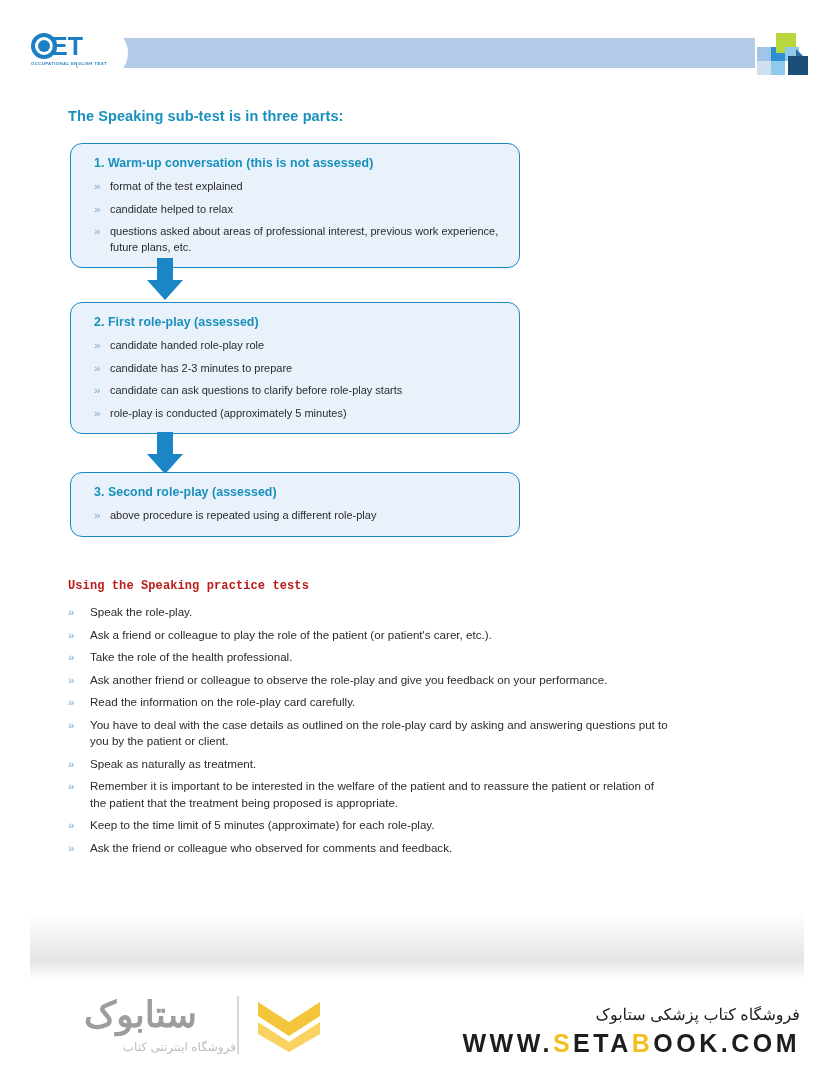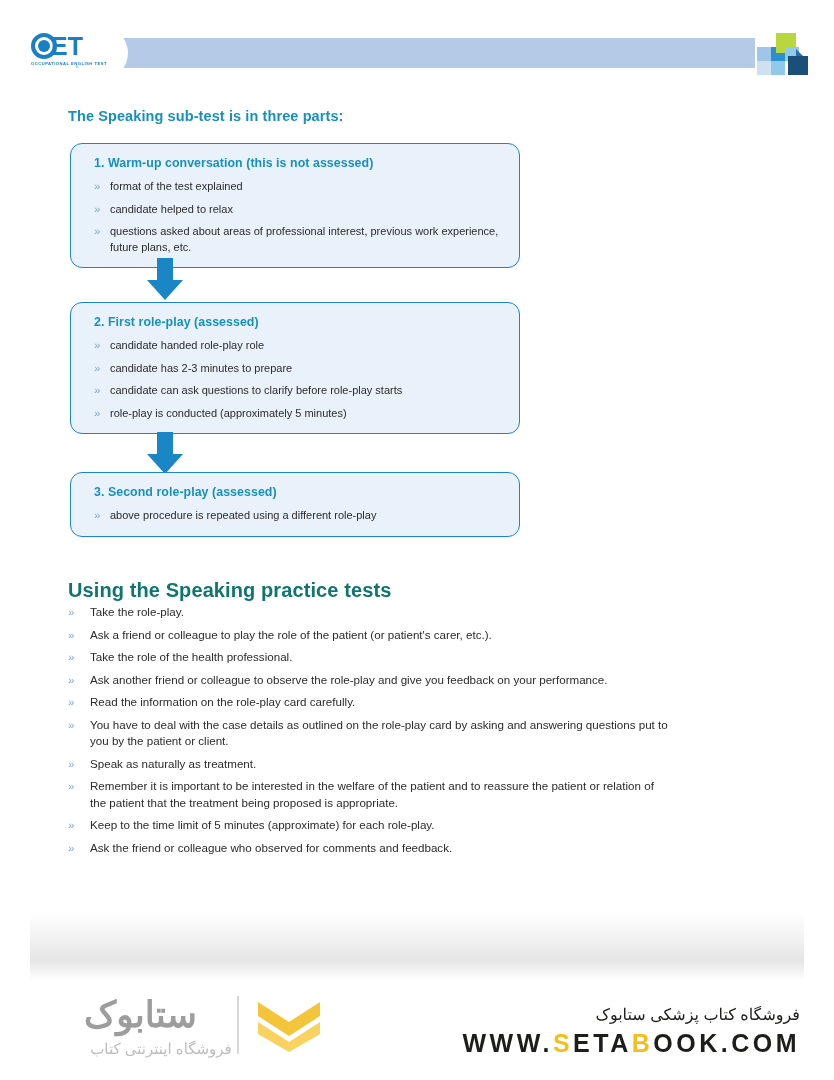--- a/index.html
+++ b/index.html
@@ -159,24 +159,25 @@
     position: absolute;
     width: 40px;
     height: 44px;
     left: 145px;
   }
 
   .heading-navy {
     position: absolute;
     left: 68px;
     top: 579px;
-    font-size: 20px;
-    font-weight: bold;
-    color: #0f766e;
+    font-size: 12px;
+    font-weight: bold;
+    color: #b91c1c;
     letter-spacing: 0.1px;
+    font-family: Liberation Mono, monospace;
   }
 
   #practice-list {
     position: absolute;
     left: 68px;
     top: 604px;
     width: 600px;
   }
   #practice-list .bul { margin-bottom: 6px; }
   #practice-list .bul .mk {
@@ -223,25 +224,24 @@
     font-size: 36px;
     font-weight: bold;
     color: #9d9d9d;
     direction: rtl;
     letter-spacing: -1px;
   }
   .seta-sub {
     position: absolute;
     left: 24px;
     top: 50px;
-    font-size: 15px;
+    font-size: 12px;
     color: #bdbdbd;
     direction: rtl;
     width: 150px;
-    text-align: center;
   }
   .f-divider {
     position: absolute;
     left: 175px;
     top: 6px;
     width: 1.5px;
     height: 58px;
     background: #d8d8d8;
   }
   .chev-mark {
@@ -361,21 +361,21 @@
       <span class="mk">»</span>
       <span class="tx">above procedure is repeated using a different role-play</span>
     </div>
   </div>
 
   <div class="heading-navy">Using the Speaking practice tests</div>
 
   <div id="practice-list">
     <div class="bul">
       <span class="mk">»</span>
-      <span class="tx">Take the role-play.</span>
+      <span class="tx">Speak the role-play.</span>
     </div>
     <div class="bul">
       <span class="mk">»</span>
       <span class="tx">Ask a friend or colleague to play the role of the patient (or patient's carer, etc.).</span>
     </div>
     <div class="bul">
       <span class="mk">»</span>
       <span class="tx">Take the role of the health professional.</span>
     </div>
     <div class="bul">

